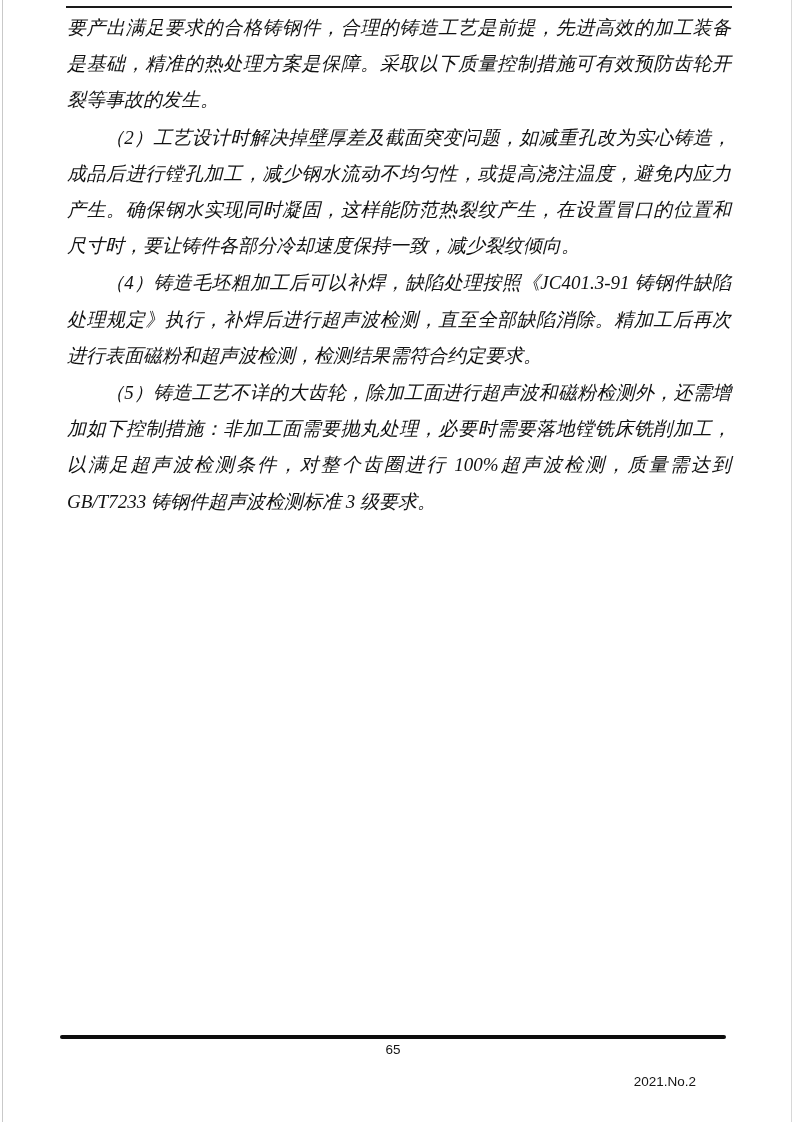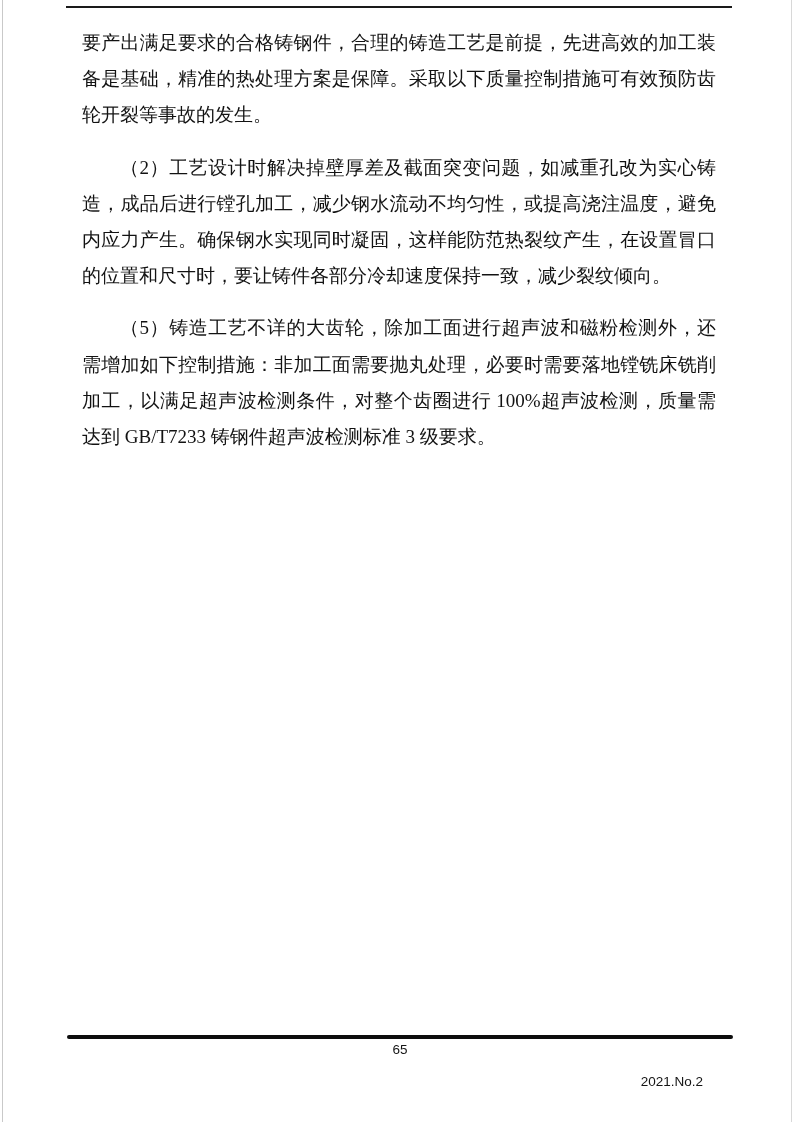--- a/index.html
+++ b/index.html
@@ -40,26 +40,26 @@
   .header-rule {
     margin-top: 6px;
     border-top: 2.5px solid #1a1a1a;
   }
   .content {
     padding-top: 1px;
     font-size: 19px;
     line-height: 36.2px;
     text-align: justify;
   }
-  .content p { margin: 16px; text-indent: 2em; }
+  .content p { margin: 1px; text-indent: 2em; font-style: italic; }
   .content p.no-indent { text-indent: 0; }
 
   .footer {
     position: absolute;
-    left: 67px;
+    left: 60px;
     top: 1035px;
     width: 666px;
   }
   .footer-rule {
     height: 4px;
     background: #0d0d0d;
     border-radius: 2px;
   }
   .footer-row {
     position: relative;
@@ -84,20 +84,21 @@
   <div class="scan-edge left"></div>
   <div class="scan-edge right"></div>
 
   <div class="inner">
 
     <div class="header-rule"></div>
 
     <div class="content">
       <p class="no-indent">要产出满足要求的合格铸钢件，合理的铸造工艺是前提，先进高效的加工装备是基础，精准的热处理方案是保障。采取以下质量控制措施可有效预防齿轮开裂等事故的发生。</p>
       <p>（2）工艺设计时解决掉壁厚差及截面突变问题，如减重孔改为实心铸造，成品后进行镗孔加工，减少钢水流动不均匀性，或提高浇注温度，避免内应力产生。确保钢水实现同时凝固，这样能防范热裂纹产生，在设置冒口的位置和尺寸时，要让铸件各部分冷却速度保持一致，减少裂纹倾向。</p>
+      <p>（4）铸造毛坯粗加工后可以补焊，缺陷处理按照《JC401.3-91 铸钢件缺陷处理规定》执行，补焊后进行超声波检测，直至全部缺陷消除。精加工后再次进行表面磁粉和超声波检测，检测结果需符合约定要求。</p>
       <p>（5）铸造工艺不详的大齿轮，除加工面进行超声波和磁粉检测外，还需增加如下控制措施：非加工面需要抛丸处理，必要时需要落地镗铣床铣削加工，以满足超声波检测条件，对整个齿圈进行 100%超声波检测，质量需达到 GB/T7233 铸钢件超声波检测标准 3 级要求。</p>
     </div>
   </div>
 
   <div class="footer">
     <div class="footer-rule"></div>
     <div class="footer-row">
       <span class="page-num">65</span>
       <span class="issue">2021.No.2</span>
     </div>

